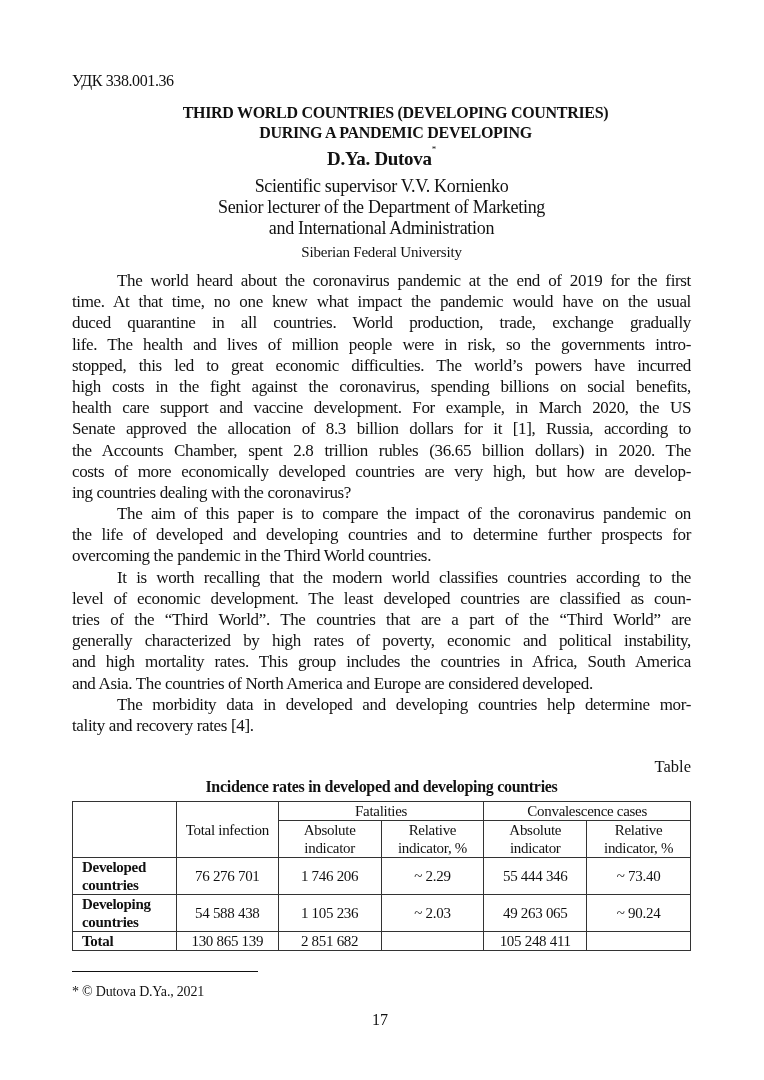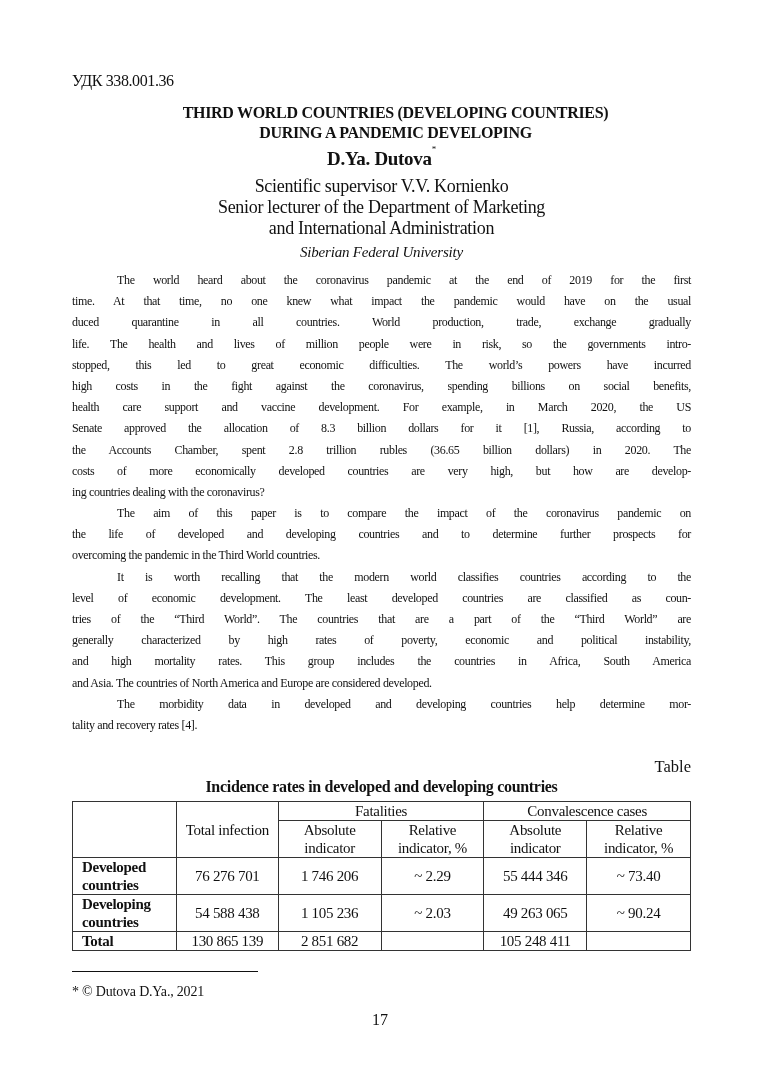--- a/index.html
+++ b/index.html
@@ -9,22 +9,22 @@
   .udk { position: absolute; left: 72px; top: 72px; font-size: 16px; letter-spacing: -0.4px; }
   .title { position: absolute; left: 72px; width: 619px; text-align: center; font-weight: bold;
            font-size: 16px; letter-spacing: -0.3px; line-height: 20px; }
   .t1 { top: 103px; left: 86px; }
   .t2 { top: 123px; left: 86px; }
   .author { position: absolute; left: 72px; width: 619px; top: 148px; text-align: center;
             font-weight: bold; font-size: 19px; letter-spacing: -0.3px; }
   .author sup { font-size: 9px; font-weight: normal; vertical-align: top; position: relative; top: -4px; }
   .aff { position: absolute; left: 72px; width: 619px; text-align: center; font-size: 18px; letter-spacing: -0.3px; line-height: 21px; }
   .a1 { top: 176px; } .a2 { top: 197px; } .a3 { top: 218px; }
-  .univ { position: absolute; left: 72px; width: 619px; top: 244px; text-align: center; font-style: italic; font-size: 15px; letter-spacing: -0.2px; }
-  .body-text { position: absolute; left: 72px; top: 270px; width: 619px; font-size: 12px; line-height: 21.2px; letter-spacing: -0.35px; }
+  .univ { position: absolute; left: 72px; width: 619px; top: 244px; text-align: center; font-size: 15px; letter-spacing: -0.2px; }
+  .body-text { position: absolute; left: 72px; top: 270px; width: 619px; font-size: 17px; line-height: 21.2px; letter-spacing: -0.35px; }
   .ln { display: block; white-space: nowrap; text-align: justify; text-align-last: justify; height: 21.2px; }
   .ln.last { text-align-last: left; }
   .ln.ind { padding-left: 45px; }
   .table-label { position: absolute; right: 73px; top: 757px; font-size: 16.5px; }
   .table-caption { position: absolute; left: 72px; width: 619px; top: 778px; text-align: center; font-weight: bold; font-size: 16px; letter-spacing: -0.3px; }
   table.data { position: absolute; left: 72px; top: 801px; width: 619px; border-collapse: collapse; font-size: 15px; letter-spacing: -0.3px; }
   table.data td, table.data th { border: 1px solid #333; text-align: center; font-weight: normal; padding: 0 2px; line-height: 18px; }
   table.data .rowhead { text-align: left; font-weight: bold; padding-left: 9px; }
   .footnote-rule { position: absolute; left: 72px; top: 971px; width: 186px; height: 0; border-top: 1px solid #111; }
   .footnote { position: absolute; left: 72px; top: 984px; font-size: 14px; letter-spacing: -0.2px; }

